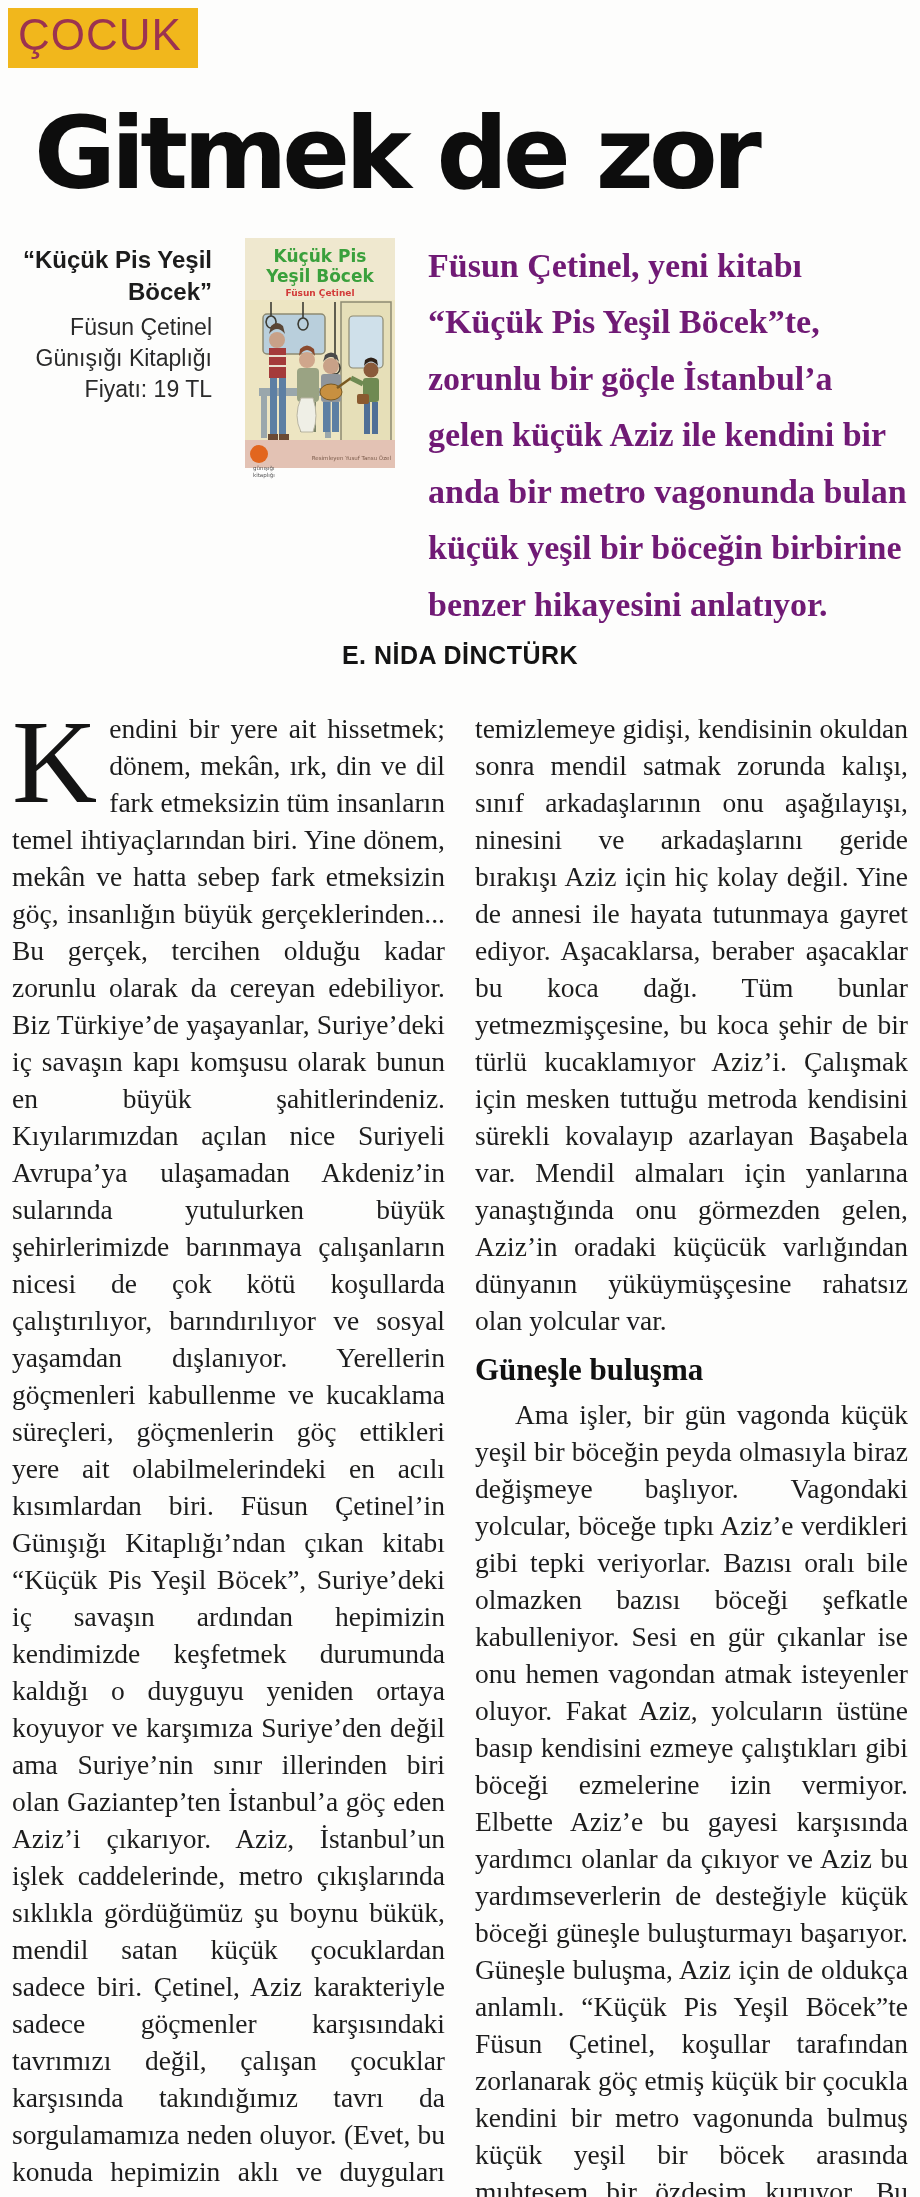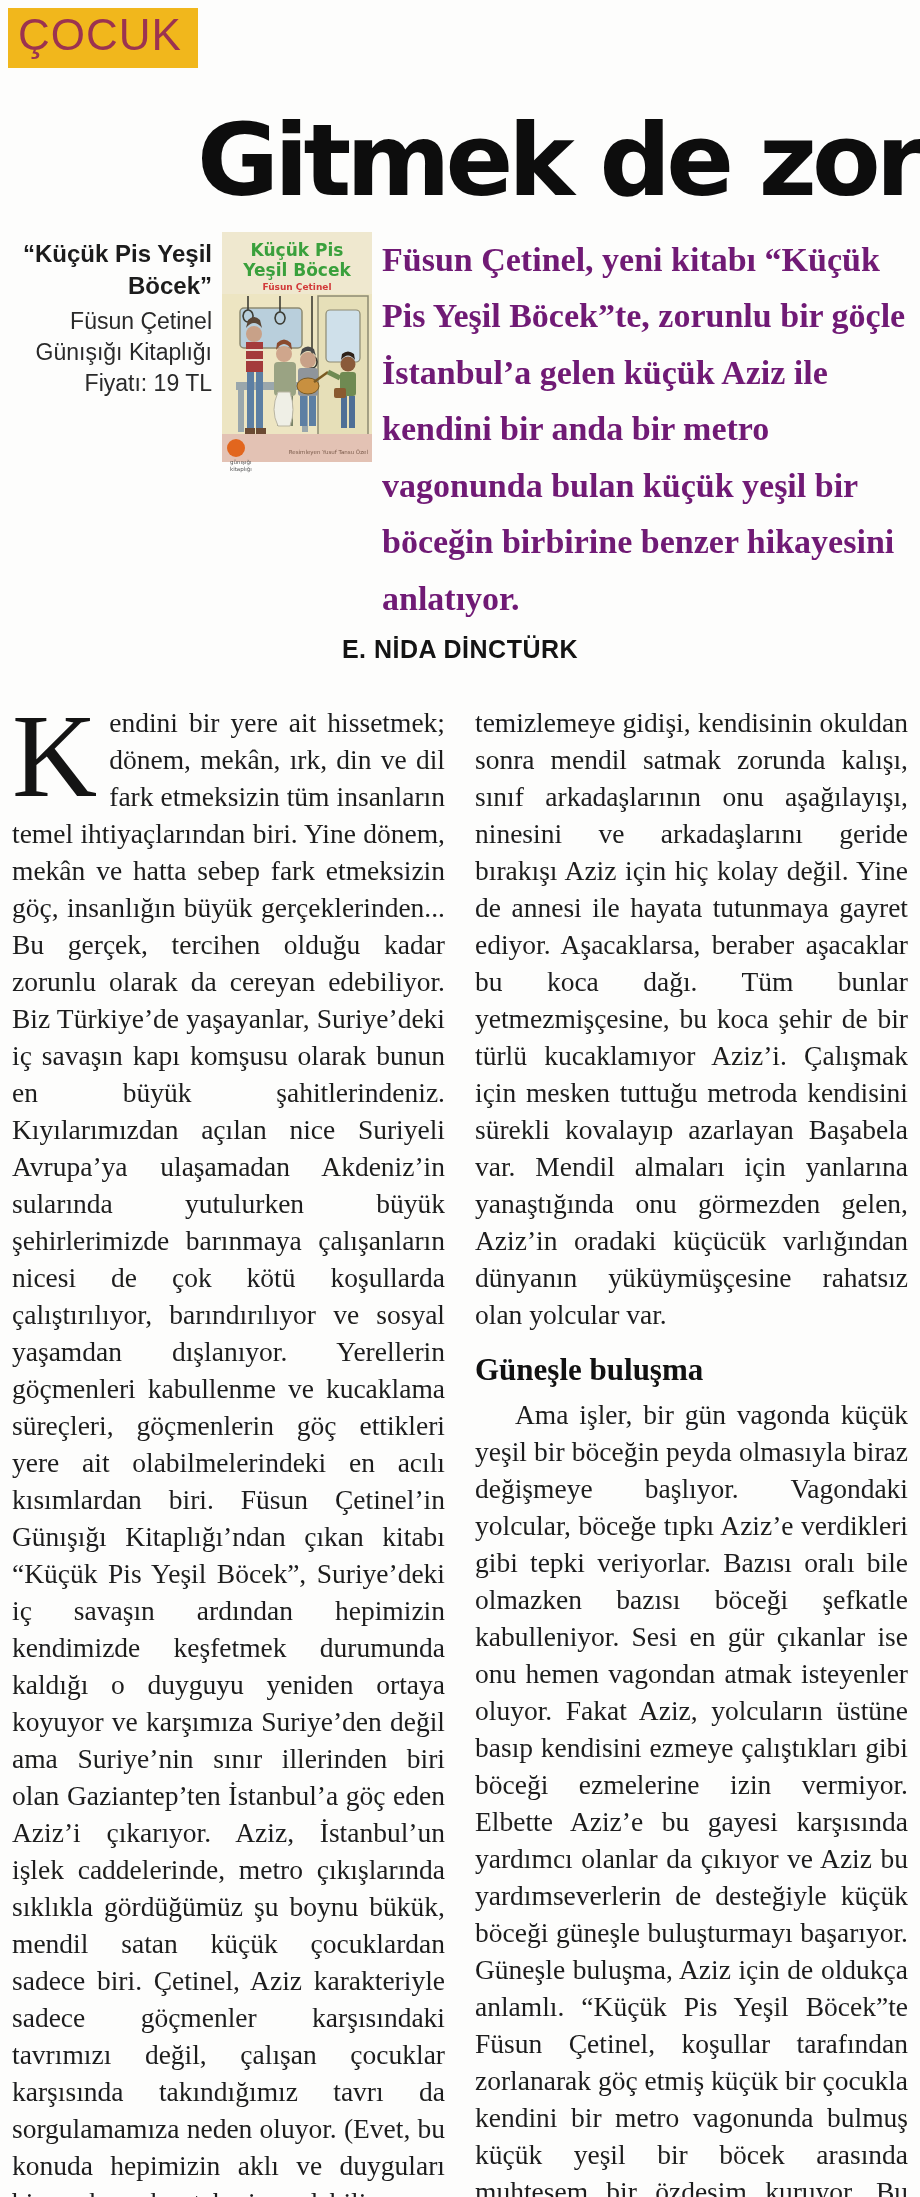--- a/index.html
+++ b/index.html
@@ -7,48 +7,48 @@
     position:relative;
     width:920px;height:2197px;
     overflow:hidden;
     background:#fdfdfc;
     font-family:"Liberation Serif", serif;
     color:#1d1d1d;
   }
   
   .badge{
     display:inline-block;
-    margin:8px 0 12px 8px;
+    margin:8px 0 5px 8px;
     padding:2px 16px 8px 10px;
     background:#f1b71c;
     color:#9c3350;
     font-family:"Liberation Sans", sans-serif;
     font-size:44px;
     font-weight:500;
     letter-spacing:1px;
   }
   
   .headline{
     margin-top:26px;
-    text-align:right;
+    text-align:left;
     font-family:"DejaVu Sans", sans-serif;
     font-weight:bold;
     font-size:100px;
     line-height:1.09;
     letter-spacing:-5px;
     color:#0d0d0d;
     padding-left:34px;
   }
   
   .intro-row{
     display:grid;
     grid-template-columns:198px 150px 1fr;
-    column-gap:10px;
+    column-gap:33px;
     padding:0 6px 0 14px;
-    margin-top:17px;
+    margin-top:30px;
   }
   .book-info{
     text-align:right;
     font-family:"Liberation Sans", sans-serif;
     font-size:23px;
     line-height:1.34;
     color:#2a2a2a;
     padding-top:6px;
   }
   .book-info .bi-title{
@@ -91,21 +91,21 @@
     float:left;
     font-size:118px;
     line-height:90px;
     padding:8px 12px 0 0;
     color:#141414;
   }
   p.indent{text-indent:40px;}
   .subhead{
     font-weight:bold;
     font-size:31px;
-    margin:18px 0 8px 0;
+    margin:12px 0 8px 0;
     text-align:left;
     color:#111;
   }
   .cover svg{display:block;}
 </style>
 </head>
 <body>
 
 <div class="page">
 

